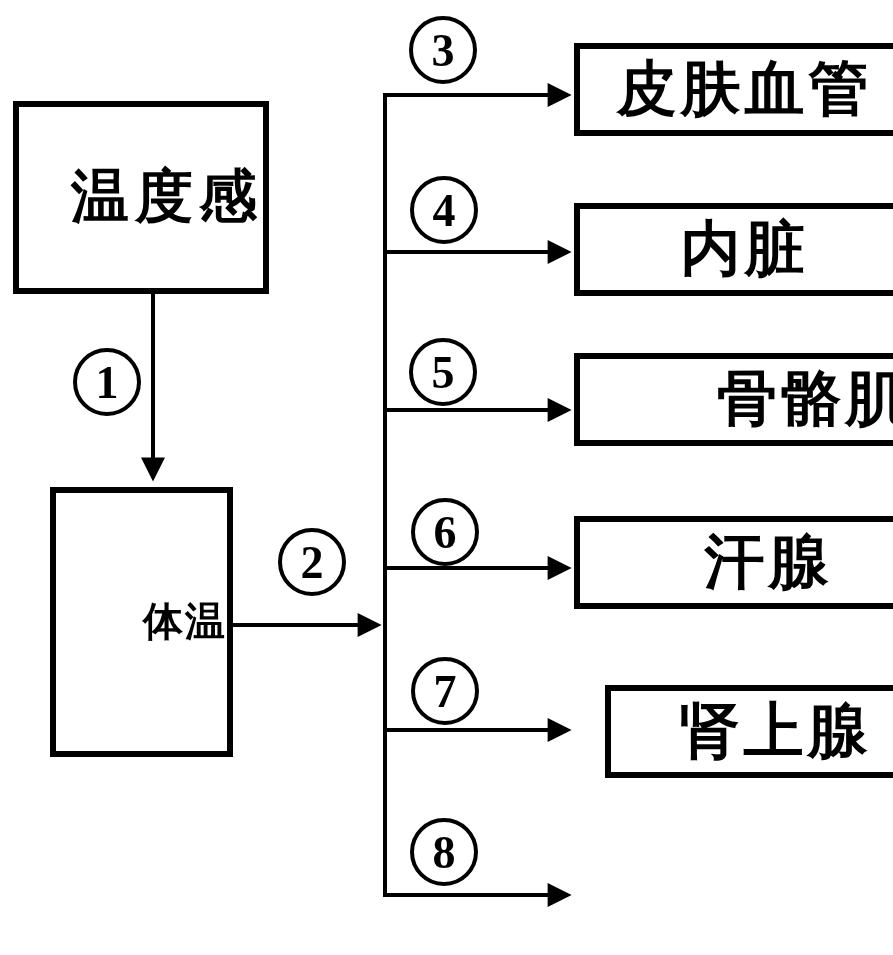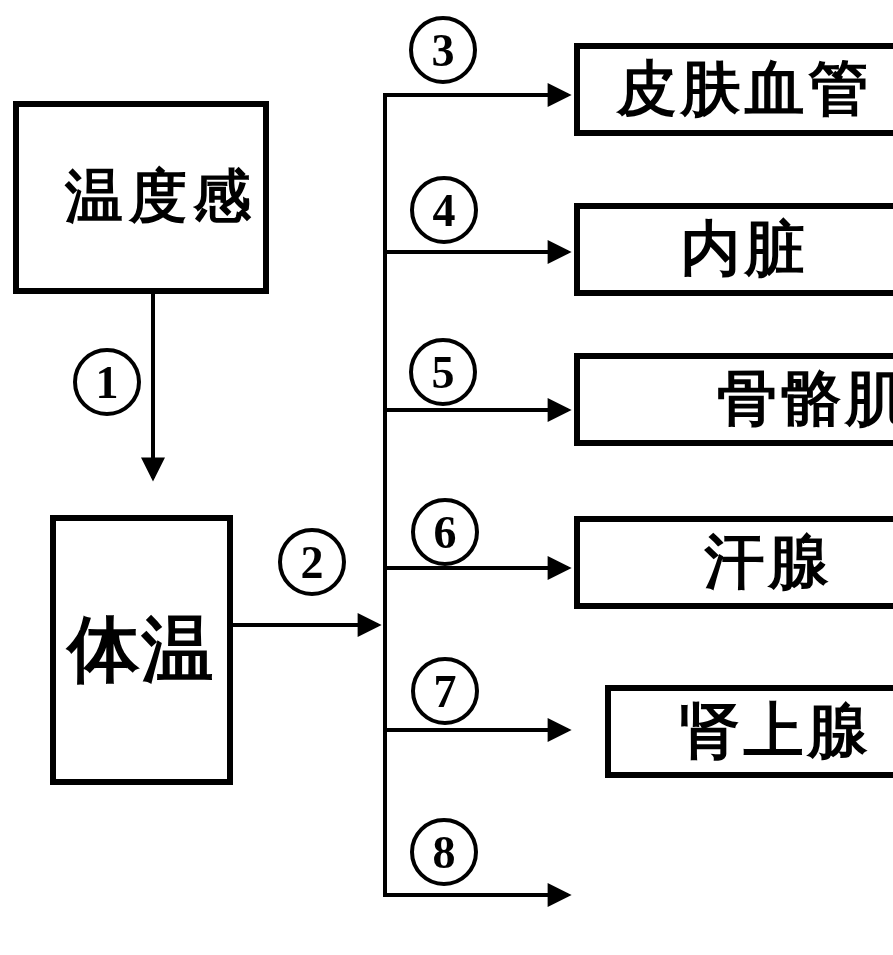--- a/index.html
+++ b/index.html
@@ -27,29 +27,30 @@
     justify-content: center;
     font-weight: 700;
   }
   .box.receptor {
     left: 13px; top: 101px;
     width: 256px; height: 193px;
     padding-left: 40px;
     font-size: 58px;
     line-height: 1.32;
     letter-spacing: 6px;
-    text-align: center;
+    text-align: right;
   }
   .box.center-box {
-    left: 50px; top: 515px;
+    left: 50px; top: 487px;
     width: 183px; height: 270px;
-    font-size: 72px;
+    font-size: 40px;
     line-height: 1.5;
     text-align: center;
     letter-spacing: 2px;
+    align-items: flex-end;
   }
   .box.target {
     left: 574px;
     width: 341px; height: 93px;
     font-size: 60px;
     text-align: center;
     letter-spacing: 4px;
     justify-content: center;
   }
   .circ {

